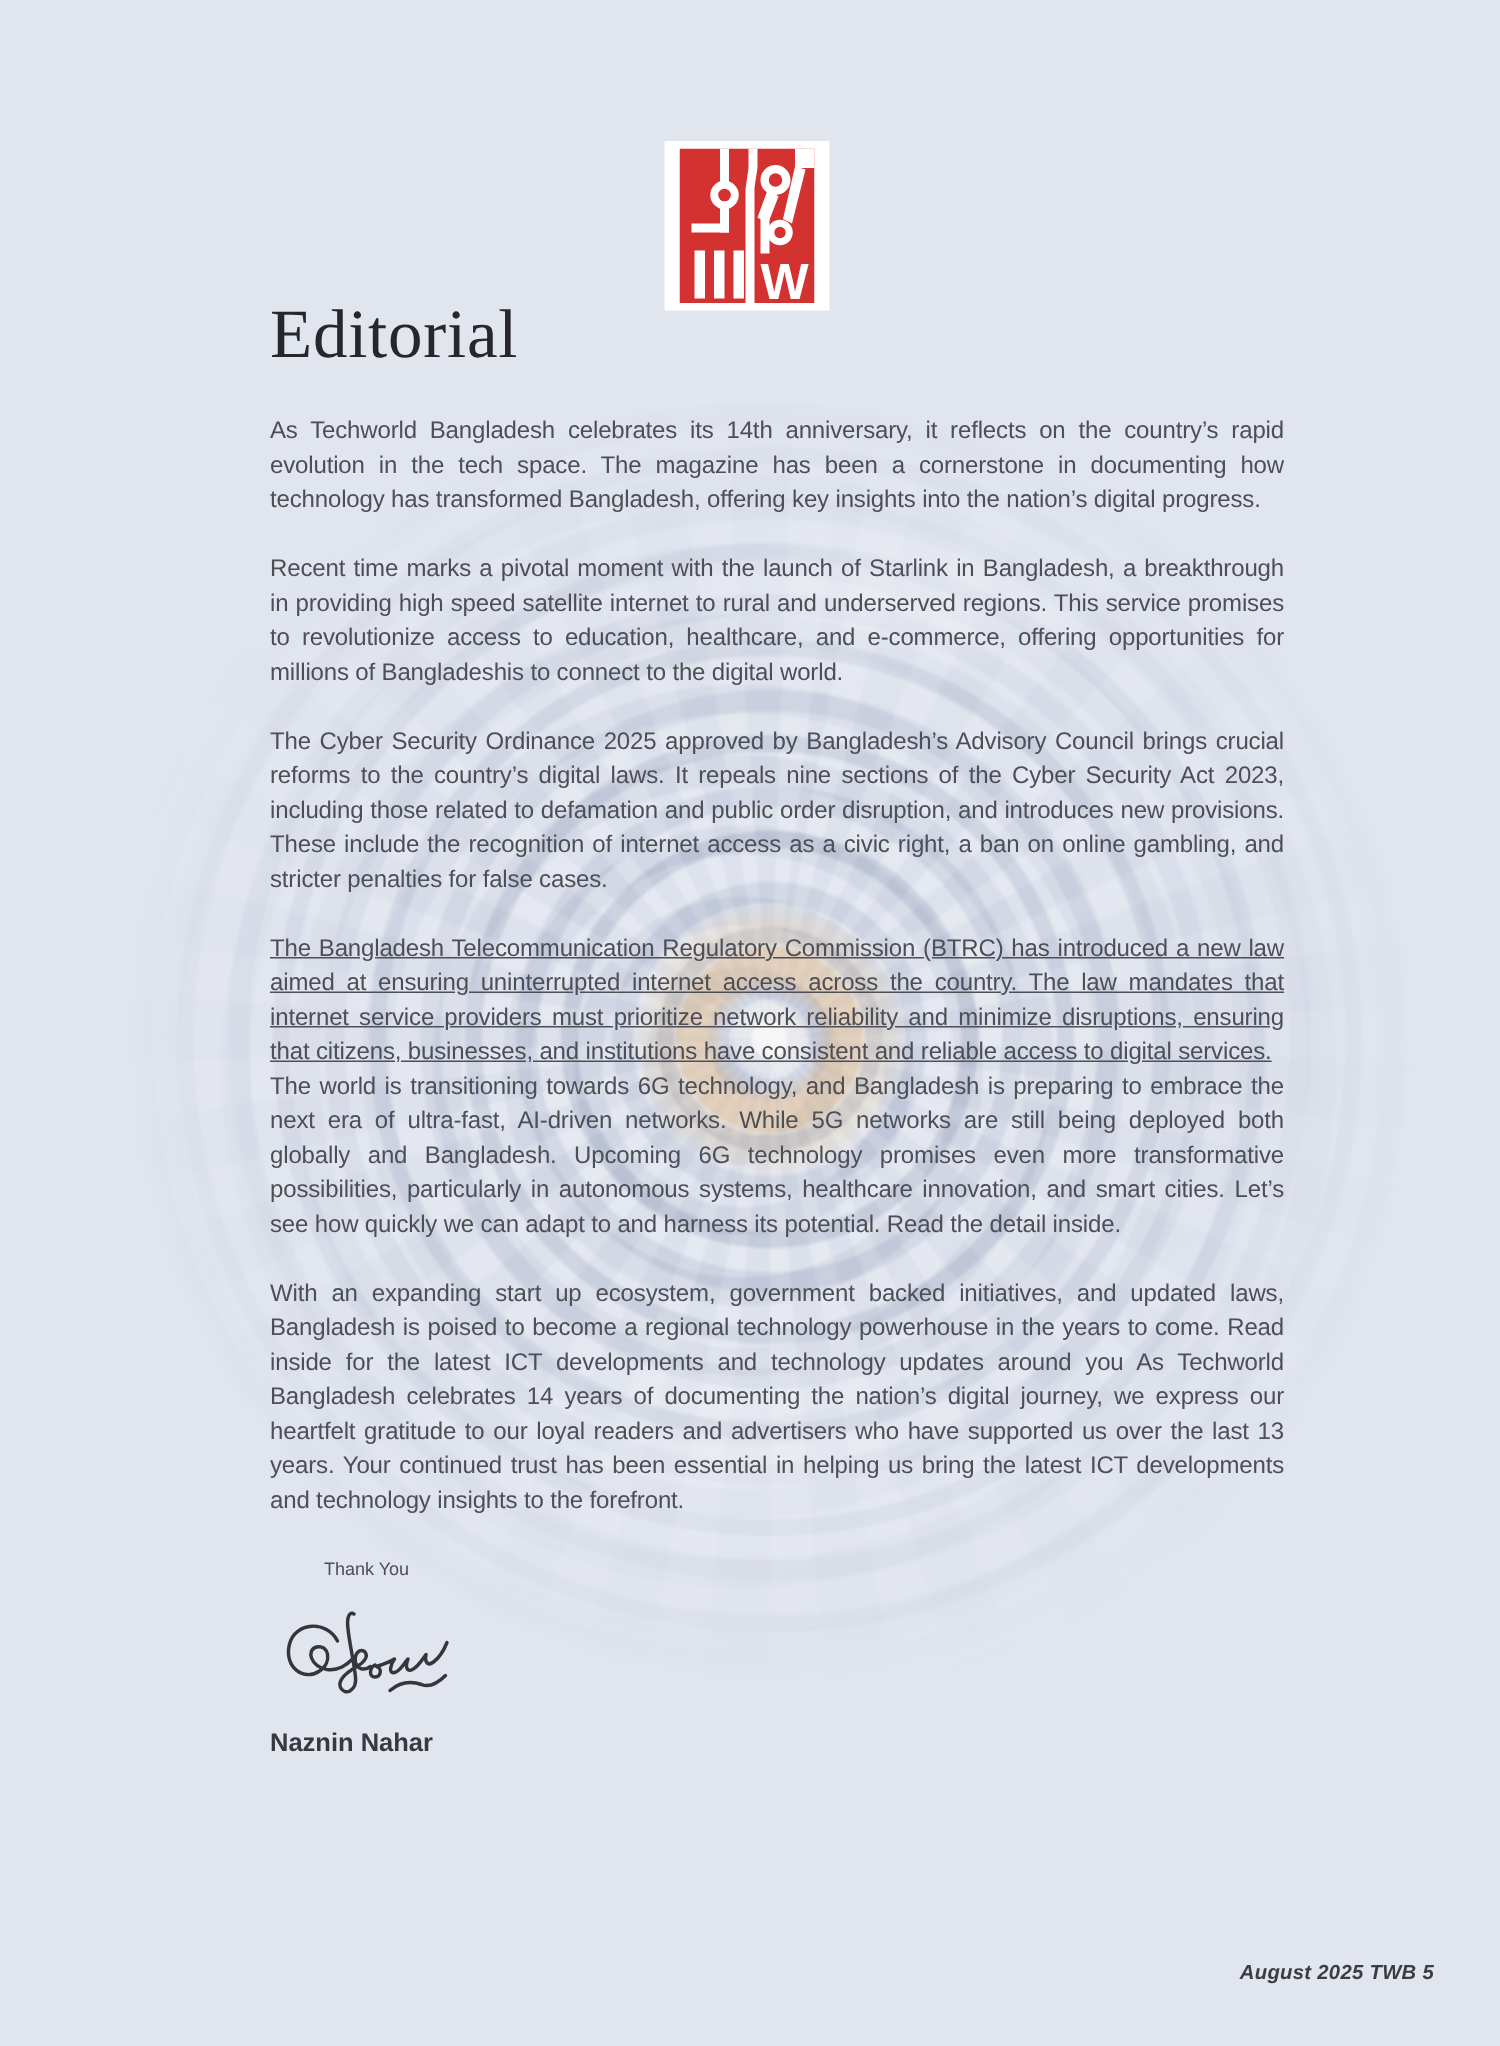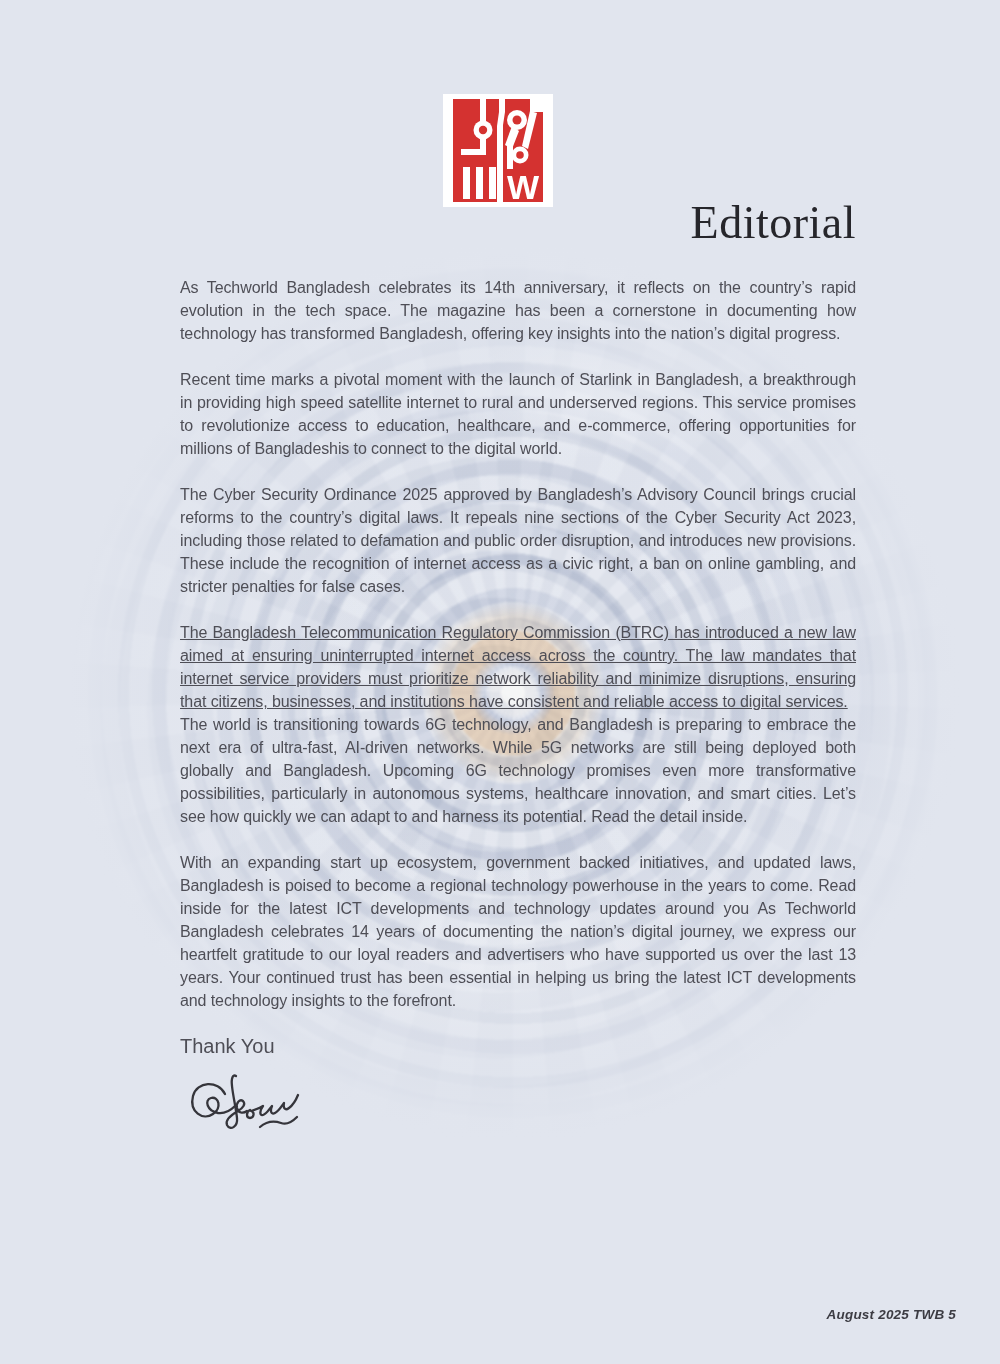--- a/index.html
+++ b/index.html
@@ -57,36 +57,36 @@
     width: 676px;
   }
   h1.headline {
     margin-top: 196px;
     font-family: "Liberation Serif", serif;
     font-weight: 400;
     font-size: 46px;
     line-height: 54px;
     letter-spacing: 0.5px;
     color: #26262b;
-    text-align: right;
   }
   .body-copy { margin-top: 26px; }
   .body-copy p {
     font-size: 16px;
     line-height: 23px;
     letter-spacing: -0.1px;
     color: #4e4e56;
     text-align: justify;
     margin-bottom: 23px;
   }
   .body-copy p.flush { margin-bottom: 0; text-decoration: underline; }
   .thank-you {
-    font-size: 20px;
+    font-size: 12px;
     line-height: 23px;
     color: #4e4e56;
+    margin-left: 36px;
   }
   .signature { margin-top: 10px; display: block; }
   .author-name {
     margin-top: 12px;
     font-size: 17px;
     font-weight: bold;
     color: #38383f;
   }
 
   
@@ -158,17 +158,18 @@
 
     <svg class="signature" width="128" height="72" viewBox="0 0 128 72" aria-hidden="true">
       <g fill="none" stroke="#35353b" stroke-width="2.3" stroke-linecap="round" stroke-linejoin="round">
         <path d="M45 26 C 38 12, 17 13, 13 28 C 9 44, 23 53, 33 46 C 42 40, 39 28, 31 30 C 24 32, 27 43, 38 45 C 46 46, 51 42, 55 38"></path>
         <path d="M56 8 C 53 6, 51 10, 52 18 C 53 28, 56 40, 57 50 C 58 59, 50 63, 47 57 C 45 52, 51 47, 58 43 C 63 40, 66 36, 63 33 C 60 31, 56 34, 57 40 C 58 45, 63 46, 67 43"></path>
         <path d="M70 42 C 66 44, 66 50, 70 50 C 74 50, 75 44, 71 43 C 77 41, 80 40, 83 38 C 80 42, 79 48, 83 47 C 87 46, 89 41, 92 38 C 90 43, 91 47, 95 45 C 99 43, 101 39, 104 35 C 103 40, 105 43, 109 40 C 113 37, 116 32, 118 27"></path>
         <path d="M80 59 C 87 53, 95 53, 101 55 C 106 57, 112 54, 117 49"></path>
       </g>
     </svg>
 
+    <p class="author-name">Naznin Nahar</p>
   </div>
 
   <div class="page-footer">August 2025 TWB 5</div>
 
 </div>
 
 </body></html>

